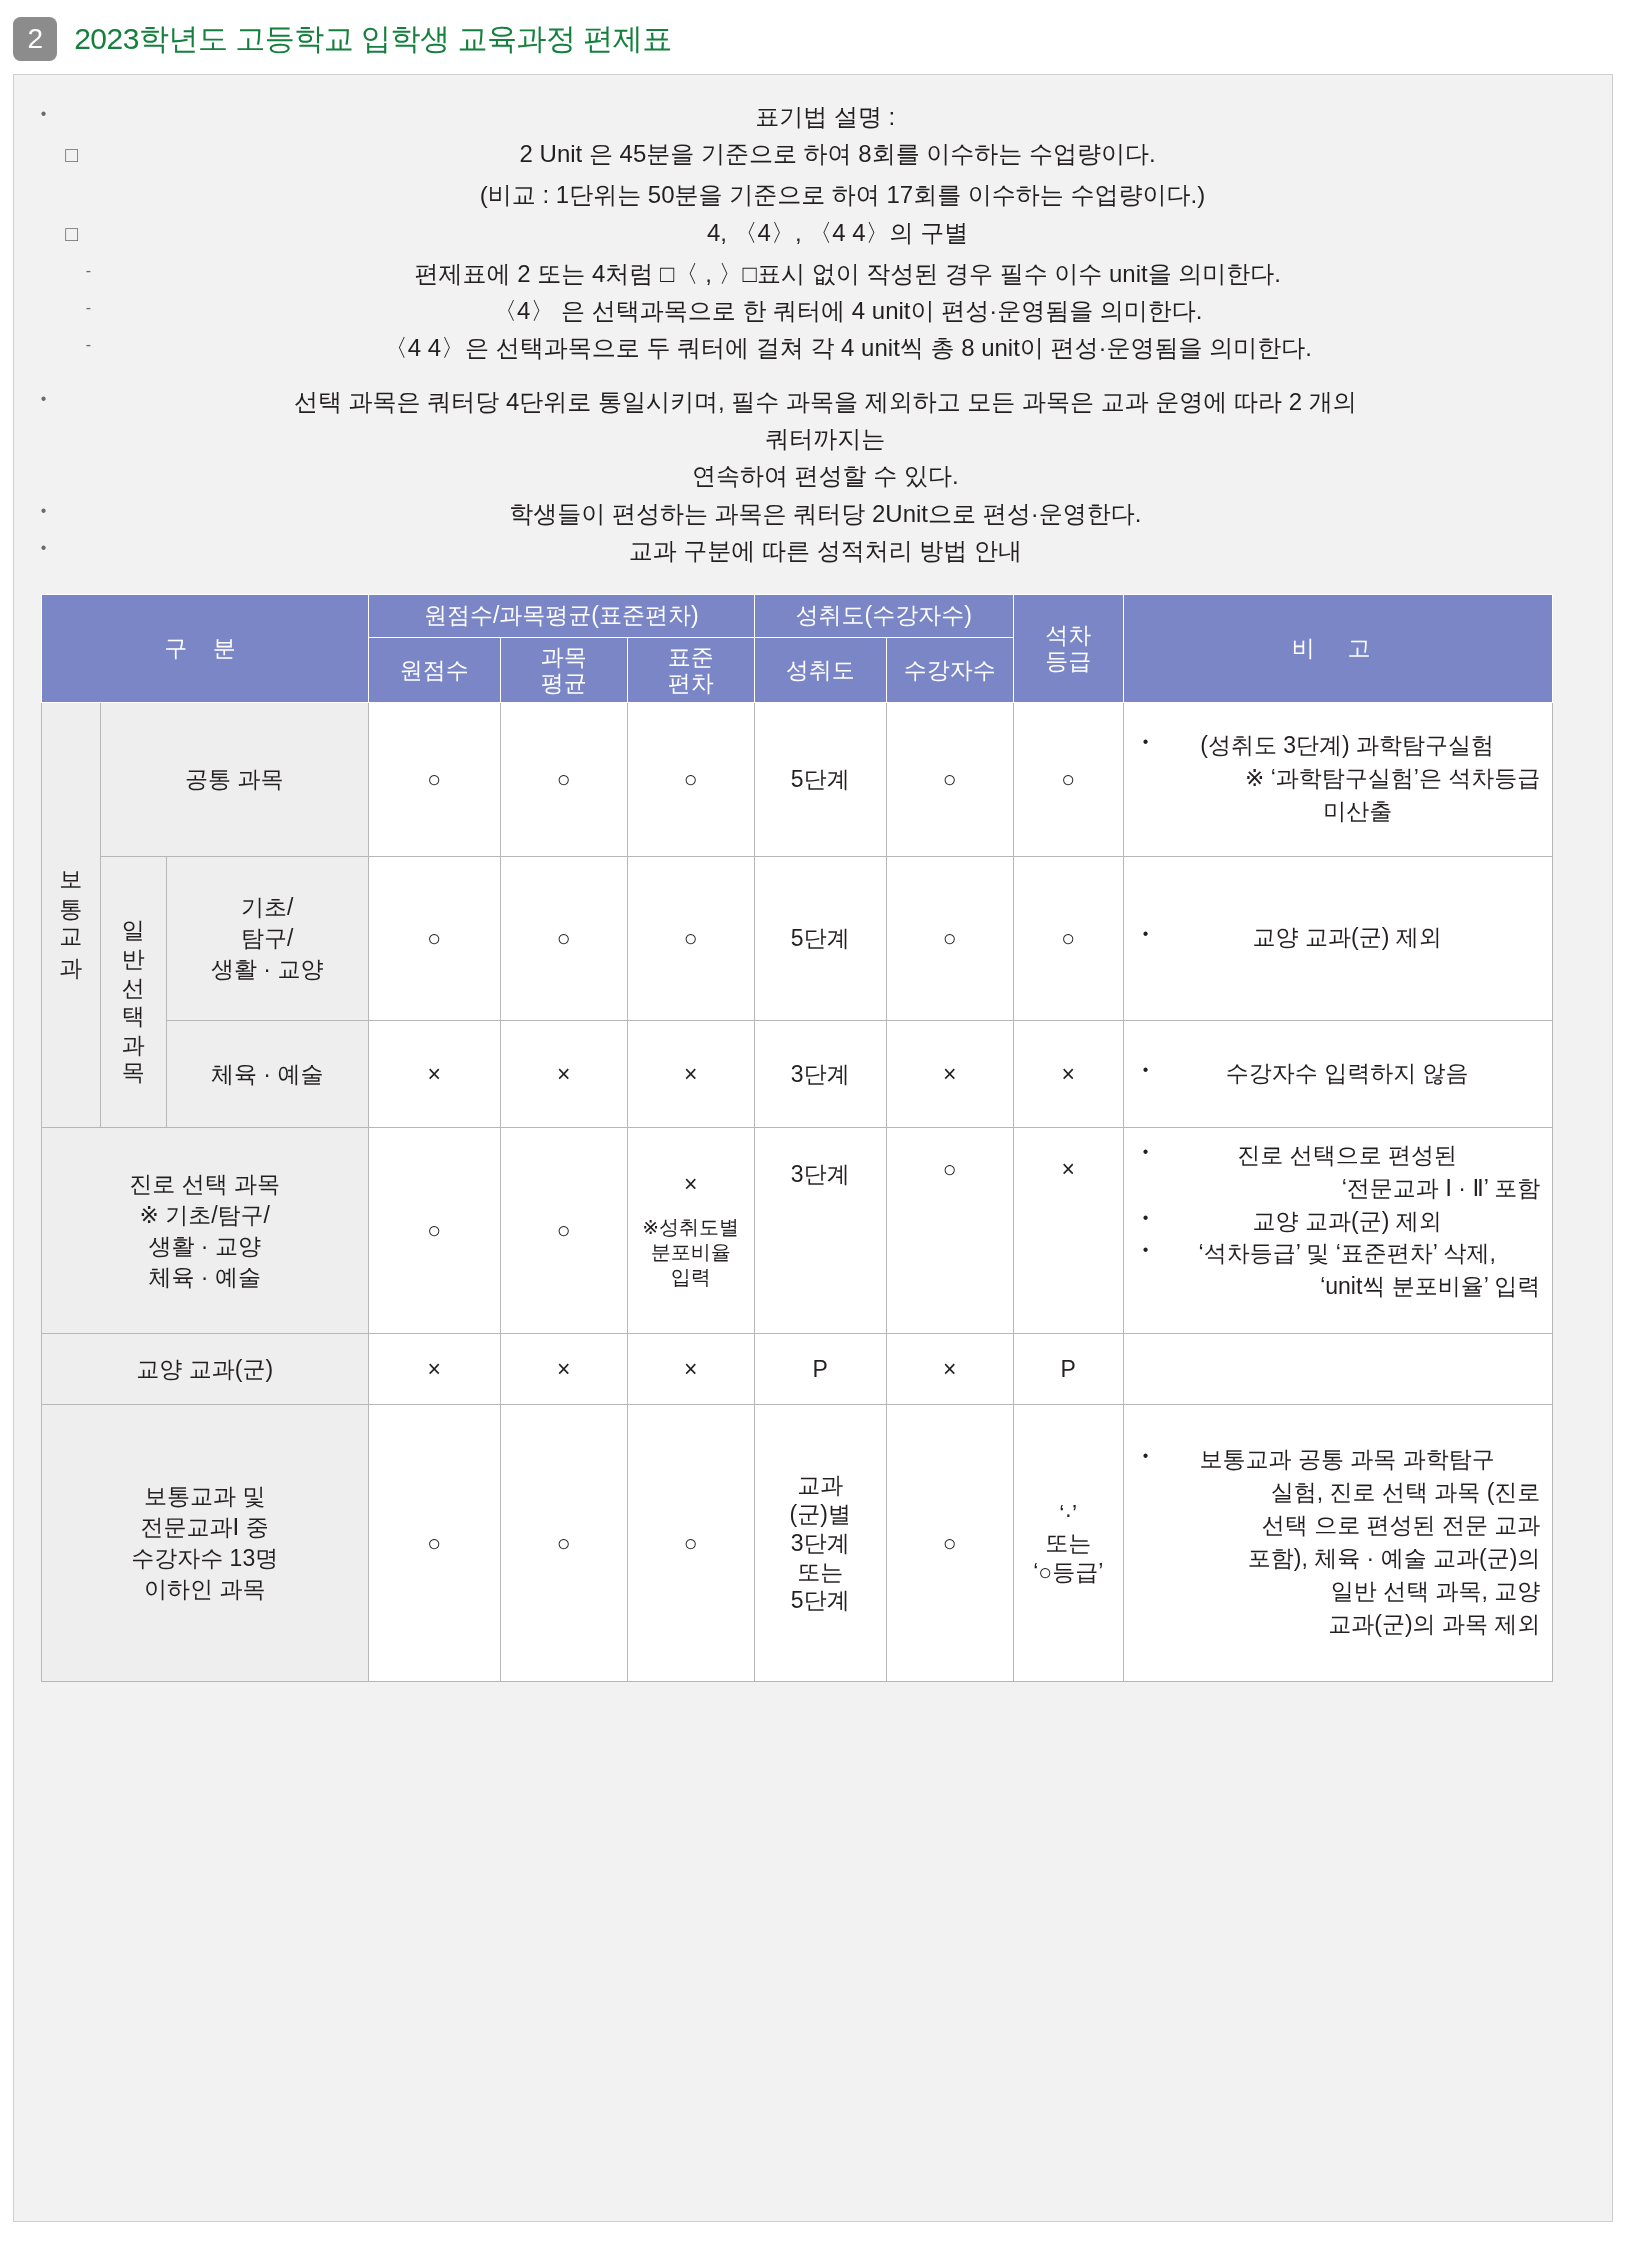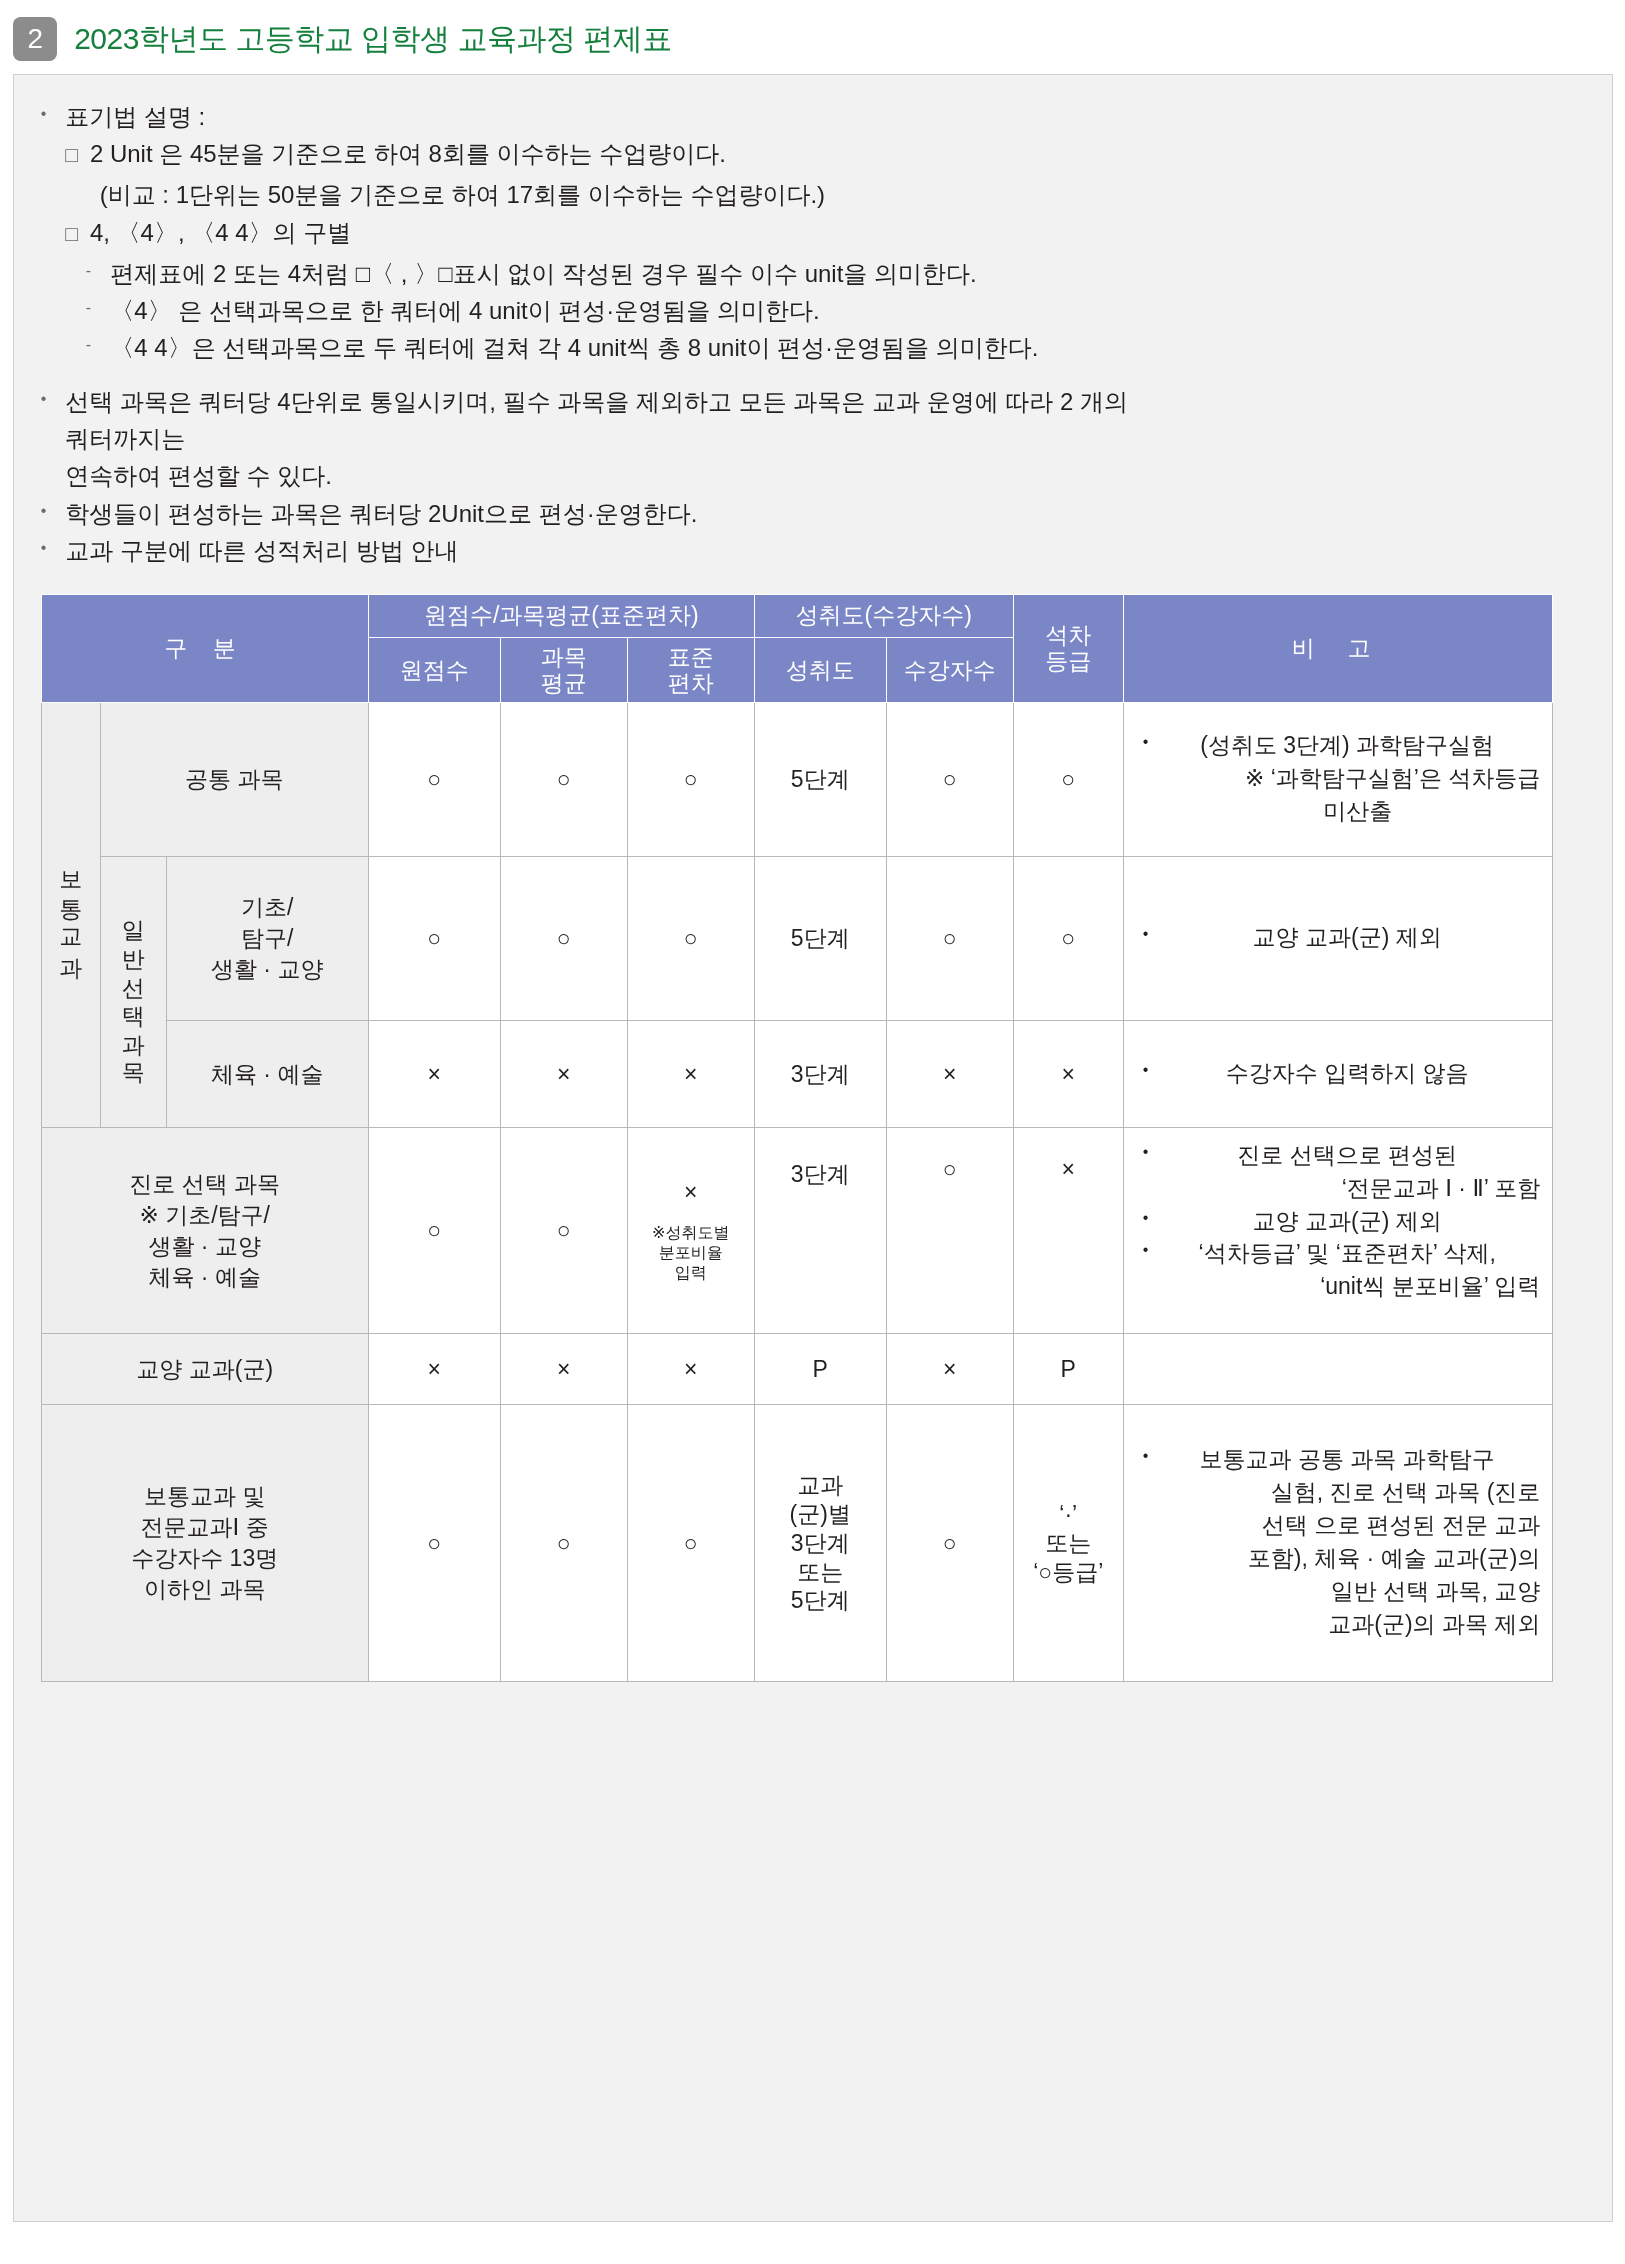--- a/index.html
+++ b/index.html
@@ -55,21 +55,21 @@
   .notes { font-size: 24px; line-height: 1.55; color: #231f20; }
   .note-row { display: flex; align-items: flex-start; }
   .note-bullet {
     flex: 0 0 auto;
     width: 24.6px;
     font-size: 16px;
     color: #6b6b6b;
     line-height: 1.95;
     text-align: left;
   }
-  .note-text { flex: 1 1 auto; }
+  .note-text { flex: 1 1 auto; text-align: center; }
   .sub-lvl1 { margin-left: 24.6px; }
   .sub-lvl2 { margin-left: 59px; }
   .sub-lvl3 { margin-left: 45px; }
   .note-line { white-space: nowrap; }
   .sq { font-size: 21px; }
 
   
   table.grade-table {
     border-collapse: collapse;
     width: 1510px;
@@ -111,21 +111,21 @@
   .vert {
     writing-mode: vertical-rl;
     text-orientation: upright;
     display: inline-block;
     letter-spacing: 5.7px;
     line-height: 1.0;
   }
   td.mark { font-size: 26.5px; }
   td.mark .sub-note {
     display: block;
-    font-size: 16px;
+    font-size: 20px;
     line-height: 1.25;
     margin-top: 17px;
   }
   td.stage { font-size: 24px; line-height: 1.25; }
   td.remark {
     text-align: left;
     font-size: 23px;
     line-height: 1.35;
     padding: 11.4px 11.4px 11.4px 13.2px;
   }

